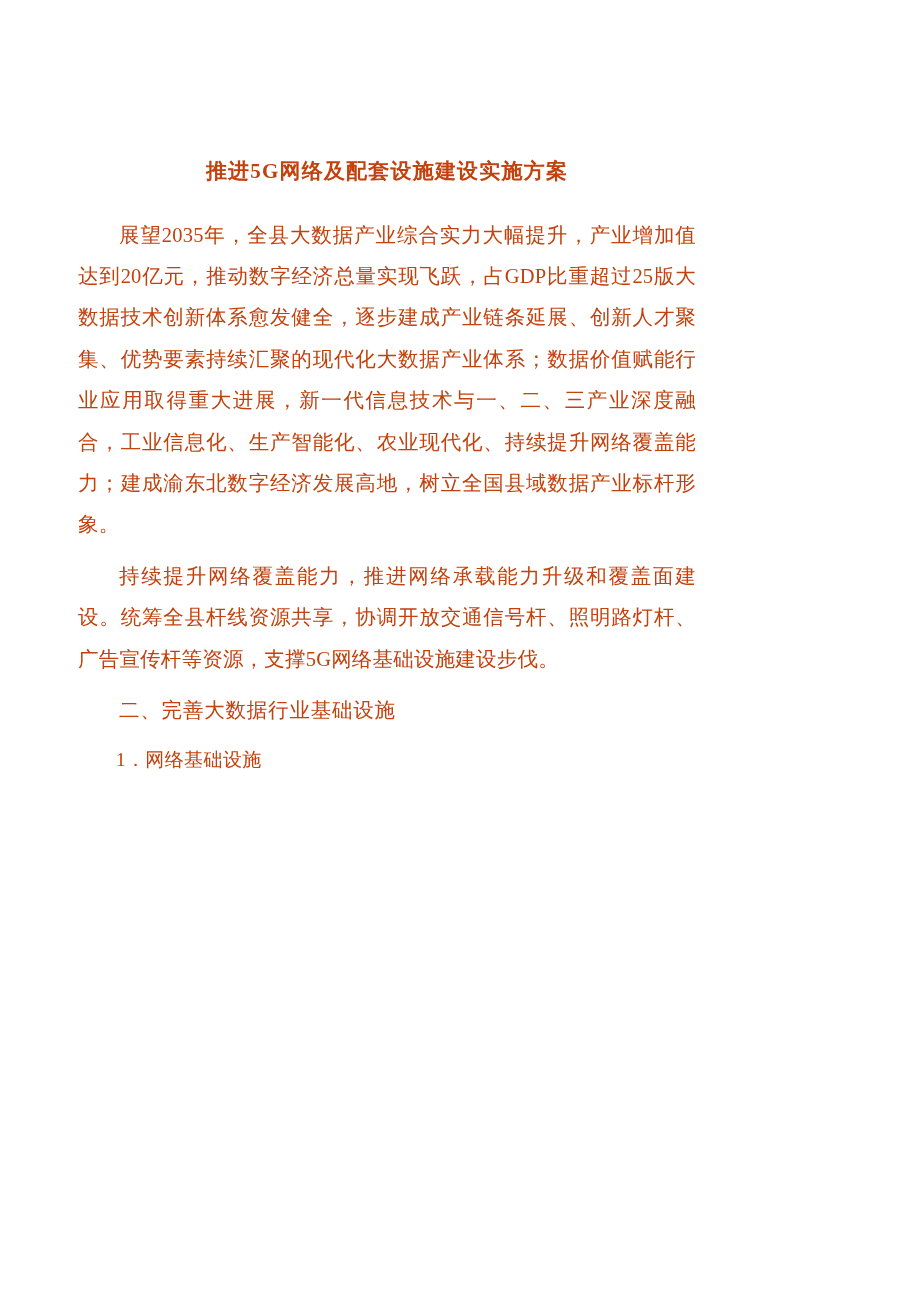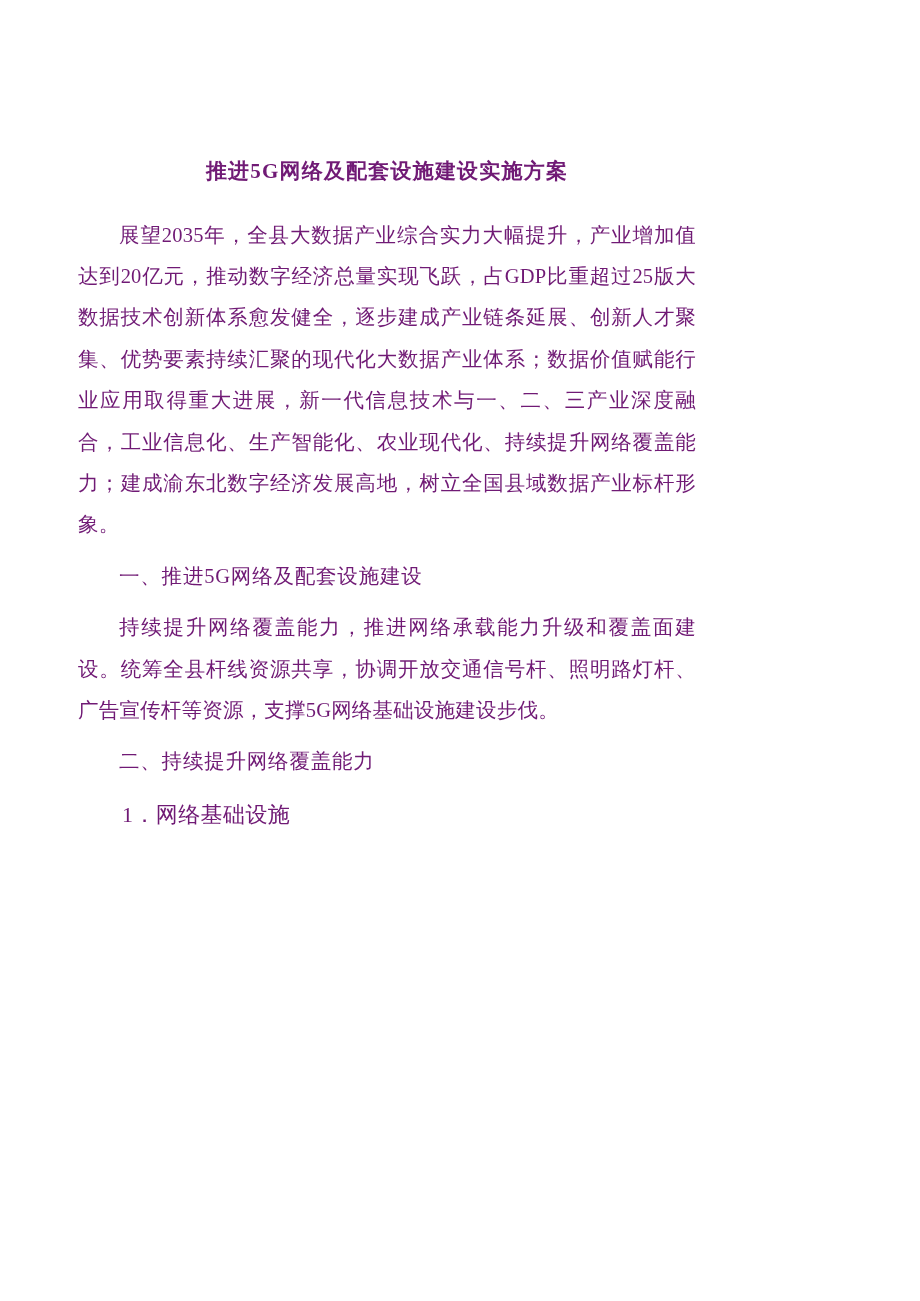--- a/index.html
+++ b/index.html
@@ -8,21 +8,21 @@
     background: #ffffff;
   }
   .page {
     width: 804px;
     height: 1301px;
     background: #ffffff;
     position: relative;
     box-sizing: border-box;
     padding: 155px 108px 0 78px;
     font-family: "Liberation Serif", "DejaVu Serif", serif;
-    color: #701a75;
+    color: #c2410c;
     overflow: hidden;
   }
   .doc-title {
     font-size: 21px;
     font-weight: 700;
     text-align: center;
     letter-spacing: 1.2px;
     line-height: 1.6;
     margin: 0 0 26px 0;
   }
@@ -37,36 +37,35 @@
   }
   p.heading-text {
     font-size: 20.5px;
     line-height: 2.02;
     margin: 0 0 10px 0;
     text-indent: 2em;
     letter-spacing: 0.8px;
     font-weight: 400;
   }
   p.sub-heading-text {
-    font-size: 22px;
+    font-size: 19px;
     line-height: 2.02;
     margin: 0 0 10px 0;
     text-indent: 2em;
     letter-spacing: 0.4px;
   }
 </style>
 </head>
 <body>
 
 <div class="page">
   <h1 class="doc-title">推进5G网络及配套设施建设实施方案</h1>
 
   <p class="body-text">展望2035年，全县大数据产业综合实力大幅提升，产业增加值达到20亿元，推动数字经济总量实现飞跃，占GDP比重超过25版大数据技术创新体系愈发健全，逐步建成产业链条延展、创新人才聚集、优势要素持续汇聚的现代化大数据产业体系；数据价值赋能行业应用取得重大进展，新一代信息技术与一、二、三产业深度融合，工业信息化、生产智能化、农业现代化、持续提升网络覆盖能力；建成渝东北数字经济发展高地，树立全国县域数据产业标杆形象。</p>
 
-  <p class="heading-text">一、推进5G网络及配套设施建设</p>
 
   <p class="body-text">持续提升网络覆盖能力，推进网络承载能力升级和覆盖面建设。统筹全县杆线资源共享，协调开放交通信号杆、照明路灯杆、广告宣传杆等资源，支撑5G网络基础设施建设步伐。</p>
 
-  <p class="heading-text">二、持续提升网络覆盖能力</p>
+  <p class="heading-text">二、完善大数据行业基础设施</p>
 
   <p class="sub-heading-text">1．网络基础设施</p>
 
 </div>
 
 </body></html>

